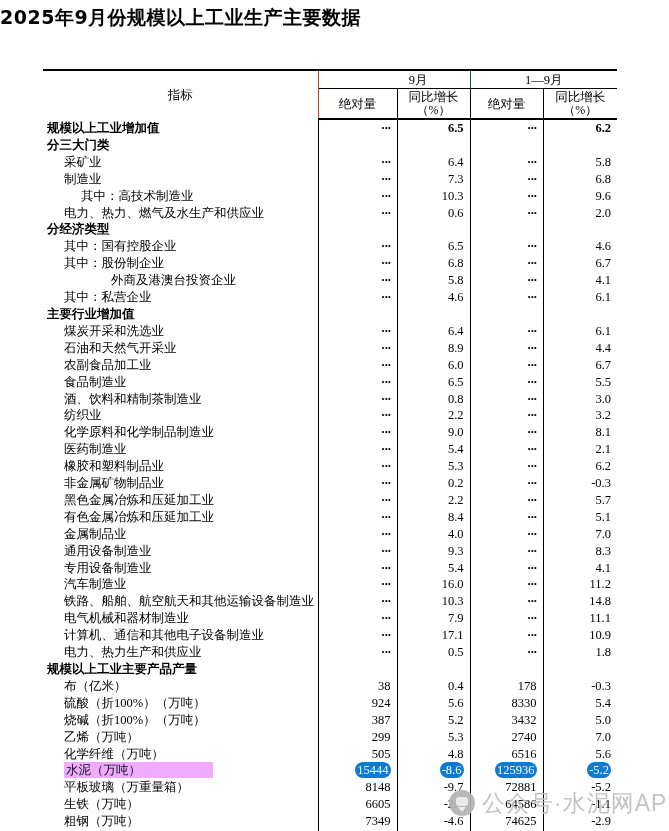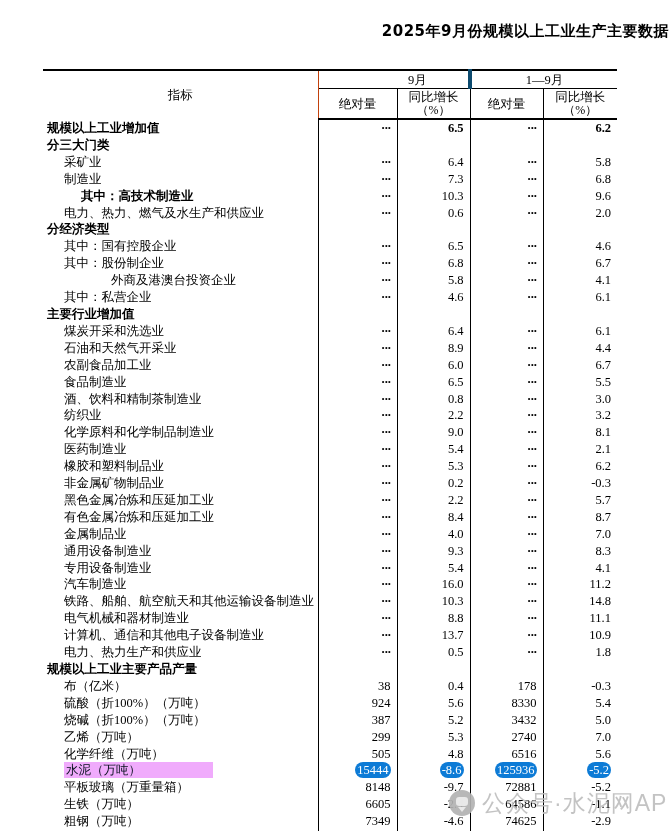--- a/index.html
+++ b/index.html
@@ -1,38 +1,38 @@
 <!DOCTYPE html>
 <html><head>
 <meta charset="utf-8">
 <style>
   html,body{margin:0;padding:0;}
   body{
     width:669px;height:831px;background:#ffffff;overflow:hidden;position:relative;
     font-family:"Liberation Serif","DejaVu Serif",serif;color:#000;
   }
   .title{
-    position:absolute;top:22px;left:0;width:669px;text-align:right;
-    font-size:15px;font-weight:bold;letter-spacing:0.5px;
+    position:absolute;top:5px;left:0;width:669px;text-align:left;
+    font-size:19px;font-weight:bold;letter-spacing:0.5px;
     font-family:"DejaVu Sans","Liberation Sans",sans-serif;
   }
   .tablewrap{position:absolute;left:43px;top:69px;width:575px;height:762px;overflow:hidden;}
   table{border-collapse:collapse;table-layout:fixed;width:574px;border-top:2px solid #000;}
   th,td{padding:0;font-weight:normal;}
   thead th{font-size:12.5px;text-align:center;vertical-align:middle;line-height:14px;}
   .th-ind{border-right:1px solid #c2410c;}
-  .th-g1{border-right:4px solid #0c4a6e;border-bottom:1px solid #000;height:17px;padding-left:48px;}
+  .th-g1{border-right:1px solid #0c4a6e;border-bottom:1px solid #000;height:17px;padding-left:48px;}
   .th-g2{border-bottom:1px solid #000;height:17px;}
   .r2 th{height:29px;border-bottom:2px solid #000;}
   .th-abs1,.th-gr1,.th-abs2{border-right:1px solid #000;}
   .unit{display:block;font-size:12px;line-height:13px;}
   tbody td{font-size:12.5px;height:16.9px;line-height:16.9px;white-space:nowrap;}
   .c-label{border-right:1px solid #000;overflow:hidden;padding-left:4px;}
   .ind1 .c-label{padding-left:21px;}
-  .ind2 .c-label{padding-left:38px;font-weight:bold;}
+  .ind2 .c-label{padding-left:38px;}
   .ind3 .c-label{padding-left:68px;}
   .c-val{text-align:right;padding-right:6px;border-right:1px solid #000;}
   .c-val.v3{border-right:none;}
   tr.bold td{font-weight:bold;}
   .dots{letter-spacing:-1px;font-weight:bold;}
   .hl-label{background:#f0abfc;color:#06101c;padding:1px 72px 1px 2px;}
   .hl-num{background:#0d7bd6;color:#ffffff;padding:1px 2px;border-radius:8px;}
   .watermark{
     position:absolute;left:449px;top:789px;height:28px;display:flex;align-items:center;
     gap:7px;white-space:nowrap;z-index:5;
@@ -237,21 +237,21 @@
           <td class="c-val v0"><span class="dots">···</span></td>
           <td class="c-val v1"><span>2.2</span></td>
           <td class="c-val v2"><span class="dots">···</span></td>
           <td class="c-val v3"><span>5.7</span></td>
         </tr>
         <tr class="ind1">
           <td class="c-label"><span>有色金属冶炼和压延加工业</span></td>
           <td class="c-val v0"><span class="dots">···</span></td>
           <td class="c-val v1"><span>8.4</span></td>
           <td class="c-val v2"><span class="dots">···</span></td>
-          <td class="c-val v3"><span>8.7</span></td>
+          <td class="c-val v3"><span>5.1</span></td>
         </tr>
         <tr class="ind1">
           <td class="c-label"><span>金属制品业</span></td>
           <td class="c-val v0"><span class="dots">···</span></td>
           <td class="c-val v1"><span>4.0</span></td>
           <td class="c-val v2"><span class="dots">···</span></td>
           <td class="c-val v3"><span>7.0</span></td>
         </tr>
         <tr class="ind1">
           <td class="c-label"><span>通用设备制造业</span></td>
@@ -277,28 +277,28 @@
         <tr class="ind1">
           <td class="c-label"><span>铁路、船舶、航空航天和其他运输设备制造业</span></td>
           <td class="c-val v0"><span class="dots">···</span></td>
           <td class="c-val v1"><span>10.3</span></td>
           <td class="c-val v2"><span class="dots">···</span></td>
           <td class="c-val v3"><span>14.8</span></td>
         </tr>
         <tr class="ind1">
           <td class="c-label"><span>电气机械和器材制造业</span></td>
           <td class="c-val v0"><span class="dots">···</span></td>
-          <td class="c-val v1"><span>8.8</span></td>
+          <td class="c-val v1"><span>7.9</span></td>
           <td class="c-val v2"><span class="dots">···</span></td>
           <td class="c-val v3"><span>11.1</span></td>
         </tr>
         <tr class="ind1">
           <td class="c-label"><span>计算机、通信和其他电子设备制造业</span></td>
           <td class="c-val v0"><span class="dots">···</span></td>
-          <td class="c-val v1"><span>13.7</span></td>
+          <td class="c-val v1"><span>17.1</span></td>
           <td class="c-val v2"><span class="dots">···</span></td>
           <td class="c-val v3"><span>10.9</span></td>
         </tr>
         <tr class="ind1">
           <td class="c-label"><span>电力、热力生产和供应业</span></td>
           <td class="c-val v0"><span class="dots">···</span></td>
           <td class="c-val v1"><span>0.5</span></td>
           <td class="c-val v2"><span class="dots">···</span></td>
           <td class="c-val v3"><span>1.8</span></td>
         </tr>

